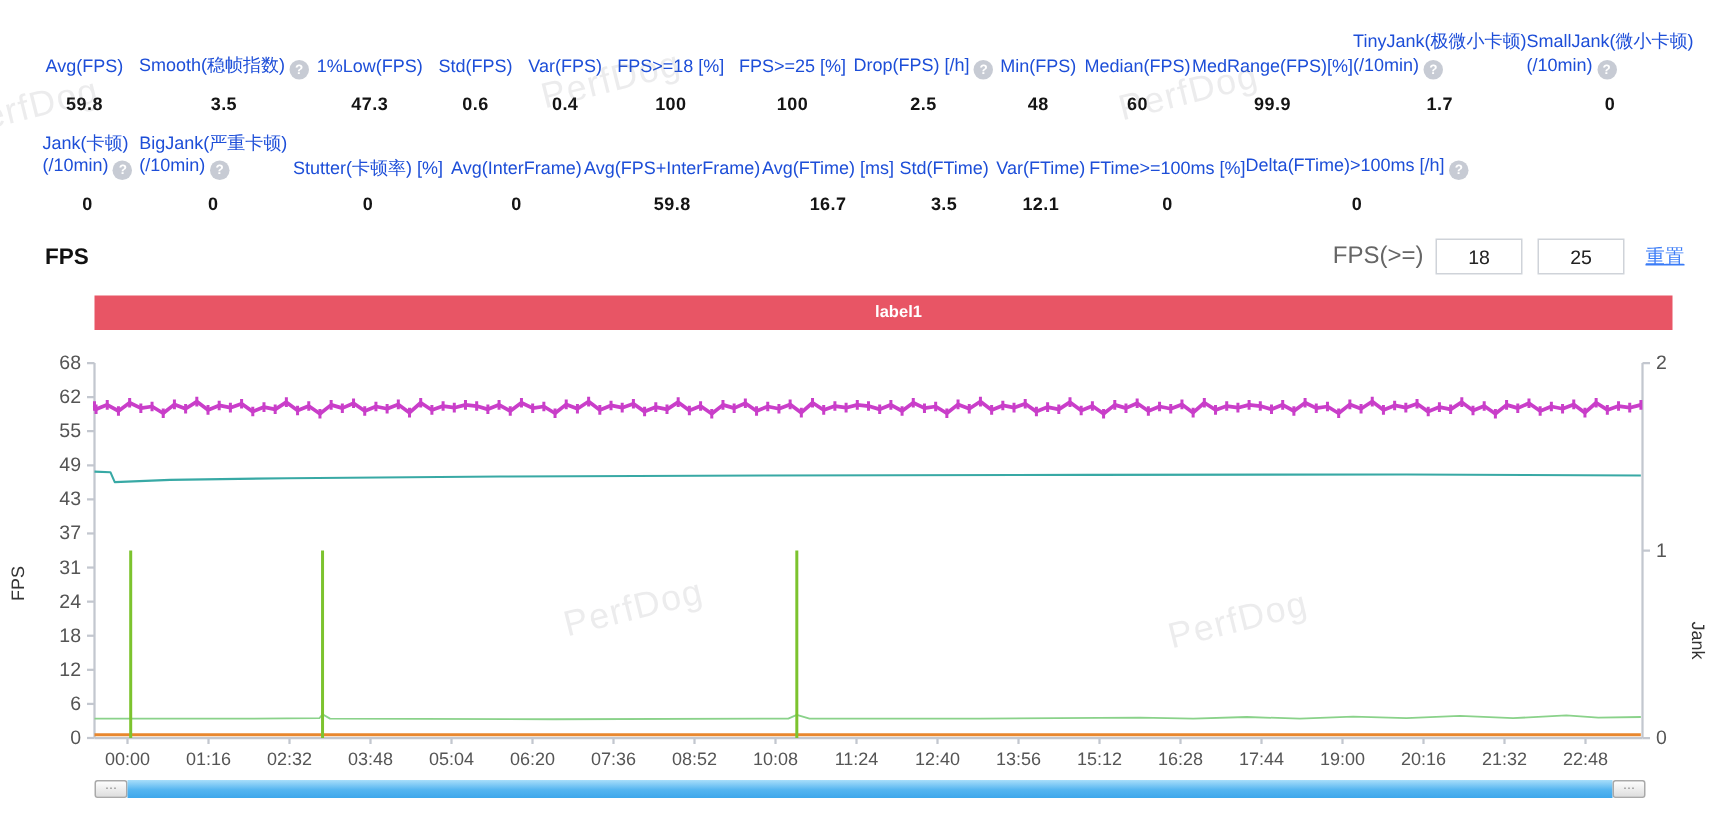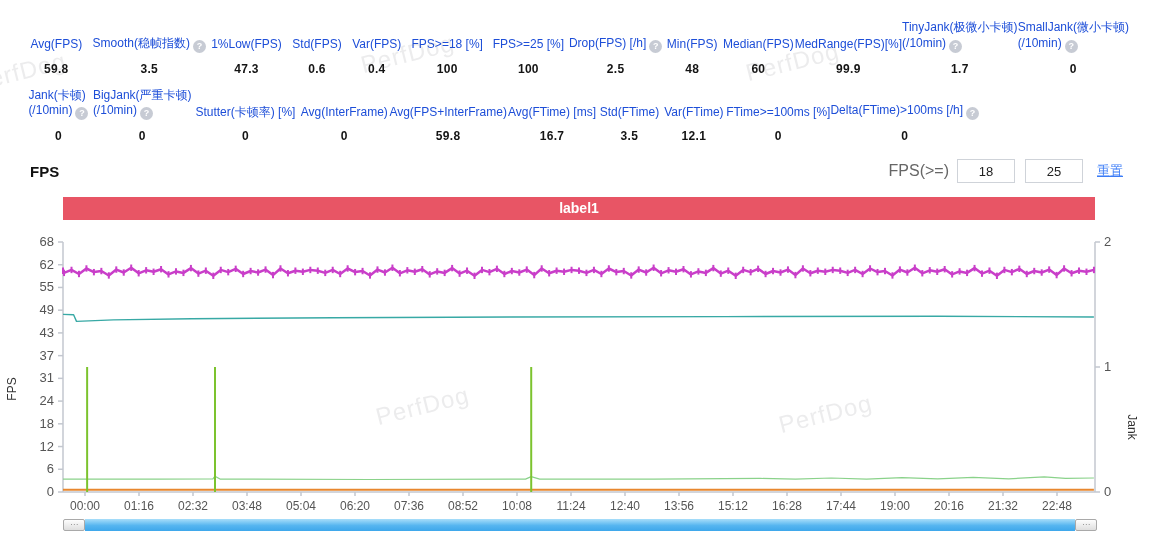--- a/index.html
+++ b/index.html
@@ -33,21 +33,21 @@
   .sec{display:flex;align-items:center;padding:16px 26px 0 30px;}
   .sec-title{font-size:15px;font-weight:700;color:#111;}
   .sec-right{margin-left:auto;display:flex;align-items:center;}
   .flt-label{font-size:16px;color:#666;margin-right:8px;}
   .flt-input{width:52px;height:20px;border:1px solid #cfd3d9;font-size:13px;text-align:center;
              color:#222;outline:none;margin-right:10px;font-family:inherit;}
   .reset-link{font-size:13px;color:#3b7cf7;text-decoration:underline;cursor:pointer;margin-left:4px;}
 
   
   .banner{margin:14px 0 0 63px;width:1032px;height:23px;background:#e85565;color:#fff;
-          font-size:14px;font-weight:700;text-align:center;line-height:23px;}
+          font-size:11px;font-weight:700;text-align:center;line-height:23px;padding-left:20px;}
 
   
   .chart-wrap{margin-top:2px;}
   svg text{font-family:"Liberation Sans","DejaVu Sans",sans-serif;}
 
   
   .scrollbar{margin:1px 0 0 63px;width:1034px;height:12px;display:flex;}
   .sb-handle{width:22px;height:12px;box-sizing:border-box;border:1px solid #a9a9a9;border-radius:2px;
              background:linear-gradient(#fdfdfd,#dedede);display:flex;align-items:center;
              justify-content:center;color:#8a8a8a;font-size:8px;line-height:8px;cursor:ew-resize;}

